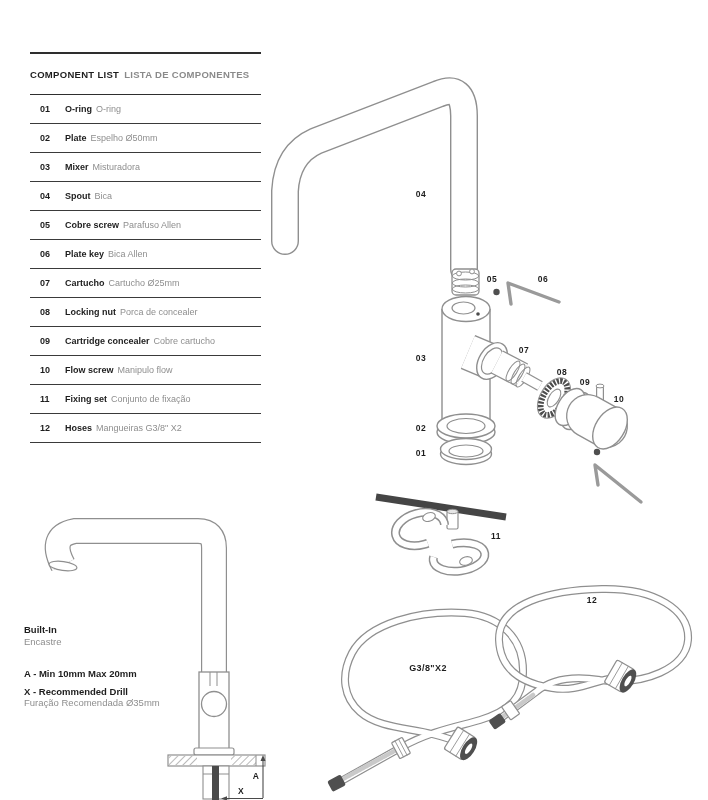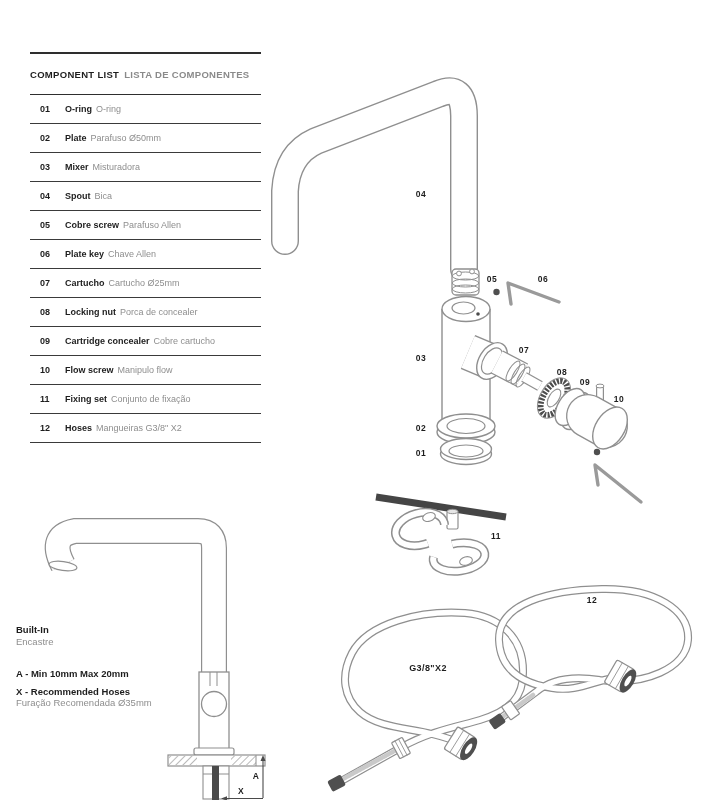--- a/index.html
+++ b/index.html
@@ -12,21 +12,21 @@
   .comp-header{display:flex;align-items:center;height:40px;border-bottom:1.8px solid #2e2e2e;
     font-size:9.5px;letter-spacing:.3px;white-space:nowrap;}
   .comp-header .t-en{font-weight:700;color:#1d1d1d;margin-right:5px;}
   .comp-header .t-pt{font-weight:700;color:#8a8a8a;}
   .comp-row{display:flex;align-items:center;height:28px;border-bottom:1.4px solid #3a3a3a;
     font-size:9px;white-space:nowrap;}
   .comp-row .num{width:25px;padding-left:10px;font-weight:700;color:#1d1d1d;flex:0 0 auto;}
   .comp-row .en{font-weight:700;color:#1d1d1d;margin-right:4px;}
   .comp-row .pt{color:#8e8e8e;}
   
-  .built-note{position:absolute;left:16px;top:596px;font-size:9.5px;line-height:11.5px;white-space:nowrap;}
+  .built-note{position:absolute;left:24px;top:596px;font-size:9.5px;line-height:11.5px;white-space:nowrap;}
   .built-note .bold{font-weight:700;color:#1d1d1d;}
   .built-note .gray{color:#8e8e8e;}
   .built-note .gap-a{margin-top:21px;}
   .built-note .gap-x{margin-top:6px;}
   
   .diagram-svg{position:absolute;left:0;top:0;}
   .lbl{position:absolute;transform:translate(-50%,-50%);font-size:8.5px;font-weight:700;
     color:#1d1d1d;letter-spacing:.4px;white-space:nowrap;}
   .lbl-big{font-size:9px;}
 </style>
@@ -41,41 +41,41 @@
       <span class="t-pt">LISTA DE COMPONENTES</span>
     </div>
     <div class="comp-row">
       <span class="num">01</span>
       <span class="en">O-ring</span>
       <span class="pt">O-ring</span>
     </div>
     <div class="comp-row">
       <span class="num">02</span>
       <span class="en">Plate</span>
-      <span class="pt">Parafuso Ø50mm</span>
+      <span class="pt">Espelho Ø50mm</span>
     </div>
     <div class="comp-row">
       <span class="num">03</span>
       <span class="en">Mixer</span>
       <span class="pt">Misturadora</span>
     </div>
     <div class="comp-row">
       <span class="num">04</span>
       <span class="en">Spout</span>
       <span class="pt">Bica</span>
     </div>
     <div class="comp-row">
       <span class="num">05</span>
       <span class="en">Cobre screw</span>
       <span class="pt">Parafuso Allen</span>
     </div>
     <div class="comp-row">
       <span class="num">06</span>
       <span class="en">Plate key</span>
-      <span class="pt">Chave Allen</span>
+      <span class="pt">Bica Allen</span>
     </div>
     <div class="comp-row">
       <span class="num">07</span>
       <span class="en">Cartucho</span>
       <span class="pt">Cartucho Ø25mm</span>
     </div>
     <div class="comp-row">
       <span class="num">08</span>
       <span class="en">Locking nut</span>
       <span class="pt">Porca de concealer</span>
@@ -99,21 +99,21 @@
       <span class="num">12</span>
       <span class="en">Hoses</span>
       <span class="pt">Mangueiras G3/8" X2</span>
     </div>
   </div>
 
   <div class="built-note">
     <div class="bold">Built-In</div>
     <div class="gray">Encastre</div>
     <div class="bold gap-a">A - Min 10mm Max 20mm</div>
-    <div class="bold gap-x">X - Recommended Hoses</div>
+    <div class="bold gap-x">X - Recommended Drill</div>
     <div class="gray">Furação Recomendada Ø35mm</div>
   </div>
 
   <svg class="diagram-svg" width="708" height="800" viewBox="0 0 708 800" fill="none">
     <defs>
       <pattern id="hatch" patternUnits="userSpaceOnUse" width="5" height="5" patternTransform="rotate(45)">
         <line x1="0" y1="0" x2="0" y2="5" stroke="#9a9a9a" stroke-width="1.4"></line>
       </pattern>
     </defs>
 

